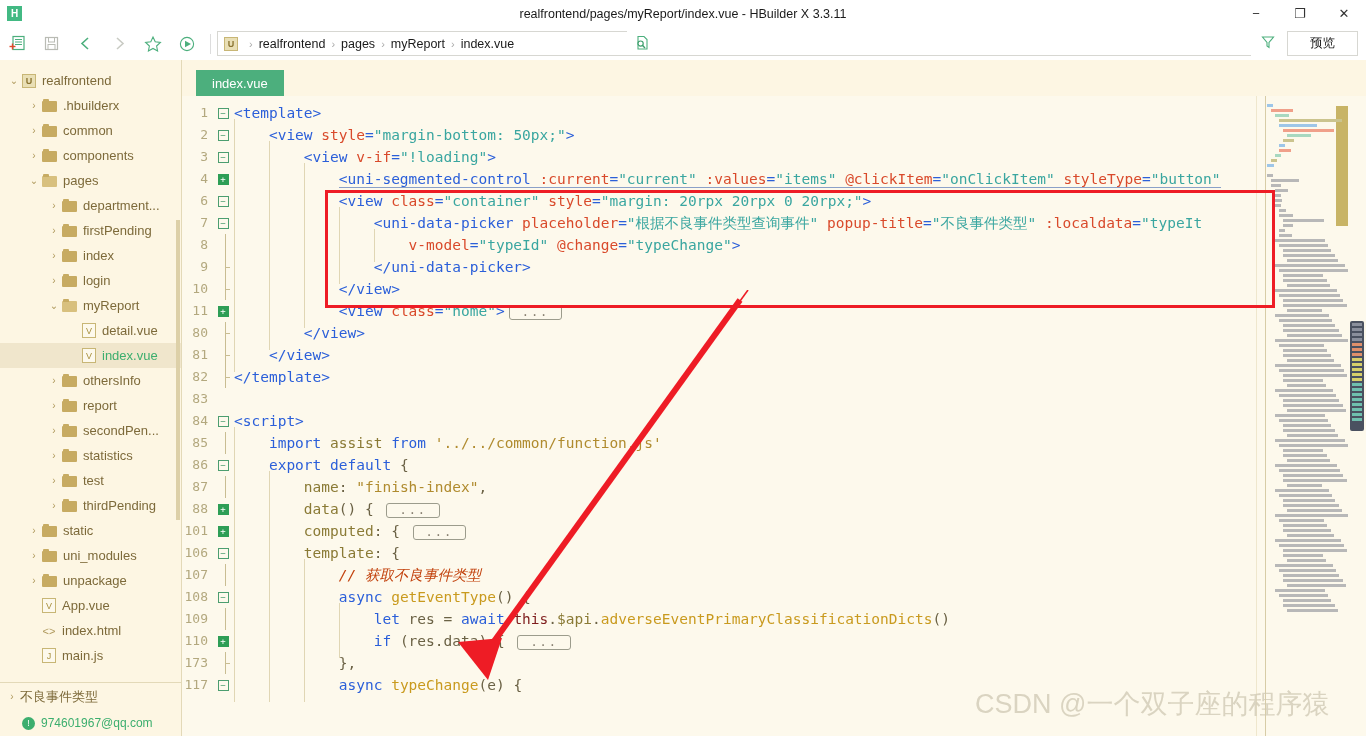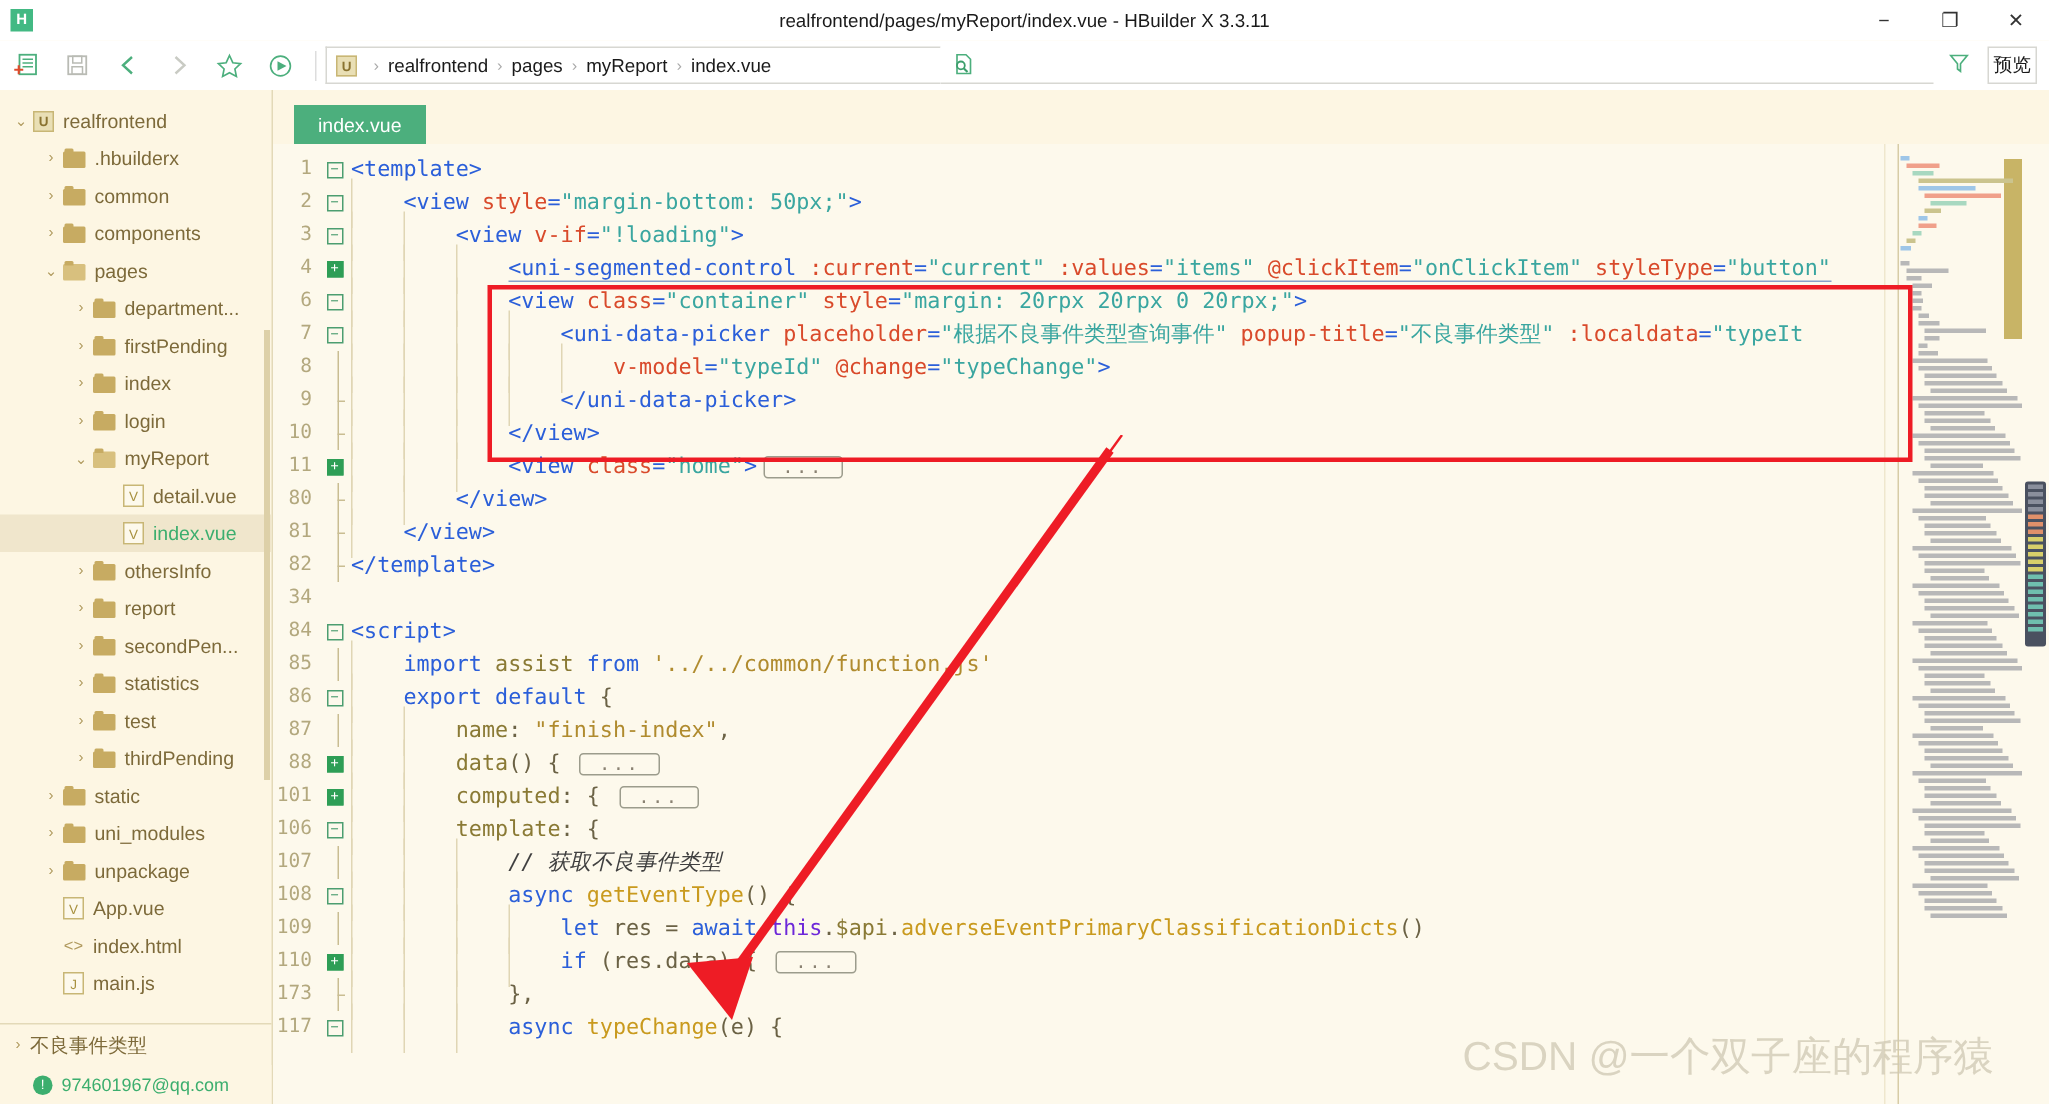--- a/index.html
+++ b/index.html
@@ -65,21 +65,21 @@
     display:flex; align-items:center; flex:1 1 auto; height:25px;
     border-bottom:1px solid #d7d7d2; background:#fff; padding-left:8px;
   }
   #filename-input{
     border:none; outline:none; background:transparent; font-size:12.5px;
     color:#333; width:100%; font-family:"Liberation Sans", sans-serif;
   }
   #filename-input::placeholder{ color:#8b8b8b; }
   #filter-icon{ color:#4caf7d; padding:0 10px; }
   #preview-btn{
-    border:1px solid #d7d7d2; background:#fff; height:25px; padding:0 3px;
+    border:1px solid #d7d7d2; background:#fff; height:25px; padding:0 22px;
     font-size:12.5px; color:#1a1a1a; display:flex; align-items:center;
     margin-right:8px; margin-left:2px;
   }
 
   
   #main{
     display:flex; height:676px; position:relative;
   }
 
   
@@ -197,23 +197,23 @@
 
   
   .t-tag{ color:#2b5fd9; }
   .t-attr{ color:#d94a2b; }
   .t-str{ color:#3aa6a0; }
   .t-punct{ color:#2b5fd9; }
   .t-kw{ color:#2b5fd9; }
   .t-id{ color:#8a7a35; }
   .t-fn{ color:#c99a1e; }
   .t-plain{ color:#6b6245; }
-  .t-cmt{ color:#404040; font-style:italic; }
+  .t-cmt{ color:#c2410c; font-style:italic; }
   .t-strv{ color:#b08b2e; }
-  .t-this{ color:#6d28d9; }
+  .t-this{ color:#7f1d1d; }
   .t-prop{ color:#8a7a35; }
 
   .collapsed{
     display:inline-flex; align-items:center; justify-content:center;
     border:1px solid #9c9c8c; border-radius:3px; height:15px; padding:0 12px;
     color:#8a8272; font-size:12px; margin-left:4px; background:#fdf9ec;
     vertical-align:middle; letter-spacing:2px;
   }
 
   
@@ -490,21 +490,21 @@
           <div class="cl"><span class="lnum">4</span><span class="fold"><span class="fbox plus">+</span></span><span class="codetext"><span class="ind">    </span><span class="ind">    </span><span class="ind">    </span><span class="uline"><span class="t-tag">&lt;uni-segmented-control </span><span class="t-attr">:current</span><span class="t-punct">=</span><span class="t-str">"current" </span><span class="t-attr">:values</span><span class="t-punct">=</span><span class="t-str">"items" </span><span class="t-attr">@clickItem</span><span class="t-punct">=</span><span class="t-str">"onClickItem" </span><span class="t-attr">styleType</span><span class="t-punct">=</span><span class="t-str">"button"</span></span></span></div>
           <div class="cl"><span class="lnum">6</span><span class="fold"><span class="fbox">−</span></span><span class="codetext"><span class="ind">    </span><span class="ind">    </span><span class="ind">    </span><span><span class="t-tag">&lt;view </span><span class="t-attr">class</span><span class="t-punct">=</span><span class="t-str">"container" </span><span class="t-attr">style</span><span class="t-punct">=</span><span class="t-str">"margin: 20rpx 20rpx 0 20rpx;"</span><span class="t-tag">&gt;</span></span></span></div>
           <div class="cl"><span class="lnum">7</span><span class="fold"><span class="fbox">−</span></span><span class="codetext"><span class="ind">    </span><span class="ind">    </span><span class="ind">    </span><span class="ind">    </span><span><span class="t-tag">&lt;uni-data-picker </span><span class="t-attr">placeholder</span><span class="t-punct">=</span><span class="t-str">"根据不良事件类型查询事件" </span><span class="t-attr">popup-title</span><span class="t-punct">=</span><span class="t-str">"不良事件类型" </span><span class="t-attr">:localdata</span><span class="t-punct">=</span><span class="t-str">"typeIt</span></span></span></div>
           <div class="cl"><span class="lnum">8</span><span class="fold"><span class="fbar"></span></span><span class="codetext"><span class="ind">    </span><span class="ind">    </span><span class="ind">    </span><span class="ind">    </span><span class="ind">    </span><span><span class="t-attr">v-model</span><span class="t-punct">=</span><span class="t-str">"typeId" </span><span class="t-attr">@change</span><span class="t-punct">=</span><span class="t-str">"typeChange"</span><span class="t-tag">&gt;</span></span></span></div>
           <div class="cl"><span class="lnum">9</span><span class="fold"><span class="fbar end"></span></span><span class="codetext"><span class="ind">    </span><span class="ind">    </span><span class="ind">    </span><span class="ind">    </span><span><span class="t-tag">&lt;/uni-data-picker&gt;</span></span></span></div>
           <div class="cl"><span class="lnum">10</span><span class="fold"><span class="fbar end"></span></span><span class="codetext"><span class="ind">    </span><span class="ind">    </span><span class="ind">    </span><span><span class="t-tag">&lt;/view&gt;</span></span></span></div>
           <div class="cl"><span class="lnum">11</span><span class="fold"><span class="fbox plus">+</span></span><span class="codetext"><span class="ind">    </span><span class="ind">    </span><span class="ind">    </span><span><span class="t-tag">&lt;view </span><span class="t-attr">class</span><span class="t-punct">=</span><span class="t-str">"home"</span><span class="t-tag">&gt;</span></span><span class="collapsed">...</span></span></div>
           <div class="cl"><span class="lnum">80</span><span class="fold"><span class="fbar end"></span></span><span class="codetext"><span class="ind">    </span><span class="ind">    </span><span><span class="t-tag">&lt;/view&gt;</span></span></span></div>
           <div class="cl"><span class="lnum">81</span><span class="fold"><span class="fbar end"></span></span><span class="codetext"><span class="ind">    </span><span><span class="t-tag">&lt;/view&gt;</span></span></span></div>
           <div class="cl"><span class="lnum">82</span><span class="fold"><span class="fbar end"></span></span><span class="codetext"><span><span class="t-tag">&lt;/template&gt;</span></span></span></div>
-          <div class="cl"><span class="lnum">34</span><span class="fold"></span><span class="codetext"><span></span></span></div>
+          <div class="cl"><span class="lnum">83</span><span class="fold"></span><span class="codetext"><span></span></span></div>
           <div class="cl"><span class="lnum">84</span><span class="fold"><span class="fbox">−</span></span><span class="codetext"><span><span class="t-tag">&lt;script&gt;</span></span></span></div>
           <div class="cl"><span class="lnum">85</span><span class="fold"><span class="fbar"></span></span><span class="codetext"><span class="ind">    </span><span><span class="t-kw">import </span><span class="t-id">assist </span><span class="t-kw">from </span><span class="t-strv">'../../common/function.js'</span></span></span></div>
           <div class="cl"><span class="lnum">86</span><span class="fold"><span class="fbox">−</span></span><span class="codetext"><span class="ind">    </span><span><span class="t-kw">export default </span><span class="t-plain">{</span></span></span></div>
           <div class="cl"><span class="lnum">87</span><span class="fold"><span class="fbar"></span></span><span class="codetext"><span class="ind">    </span><span class="ind">    </span><span><span class="t-prop">name</span><span class="t-plain">: </span><span class="t-strv">"finish-index"</span><span class="t-plain">,</span></span></span></div>
           <div class="cl"><span class="lnum">88</span><span class="fold"><span class="fbox plus">+</span></span><span class="codetext"><span class="ind">    </span><span class="ind">    </span><span><span class="t-prop">data</span><span class="t-plain">() { </span></span><span class="collapsed">...</span></span></div>
           <div class="cl"><span class="lnum">101</span><span class="fold"><span class="fbox plus">+</span></span><span class="codetext"><span class="ind">    </span><span class="ind">    </span><span><span class="t-prop">computed</span><span class="t-plain">: { </span></span><span class="collapsed">...</span></span></div>
           <div class="cl"><span class="lnum">106</span><span class="fold"><span class="fbox">−</span></span><span class="codetext"><span class="ind">    </span><span class="ind">    </span><span><span class="t-prop">template</span><span class="t-plain">: {</span></span></span></div>
           <div class="cl"><span class="lnum">107</span><span class="fold"><span class="fbar"></span></span><span class="codetext"><span class="ind">    </span><span class="ind">    </span><span class="ind">    </span><span><span class="t-cmt">// 获取不良事件类型</span></span></span></div>
           <div class="cl"><span class="lnum">108</span><span class="fold"><span class="fbox">−</span></span><span class="codetext"><span class="ind">    </span><span class="ind">    </span><span class="ind">    </span><span><span class="t-kw">async </span><span class="t-fn">getEventType</span><span class="t-plain">() {</span></span></span></div>
           <div class="cl"><span class="lnum">109</span><span class="fold"><span class="fbar"></span></span><span class="codetext"><span class="ind">    </span><span class="ind">    </span><span class="ind">    </span><span class="ind">    </span><span><span class="t-kw">let </span><span class="t-plain">res = </span><span class="t-kw">await </span><span class="t-this">this</span><span class="t-plain">.</span><span class="t-id">$api</span><span class="t-plain">.</span><span class="t-fn">adverseEventPrimaryClassificationDicts</span><span class="t-plain">()</span></span></span></div>

